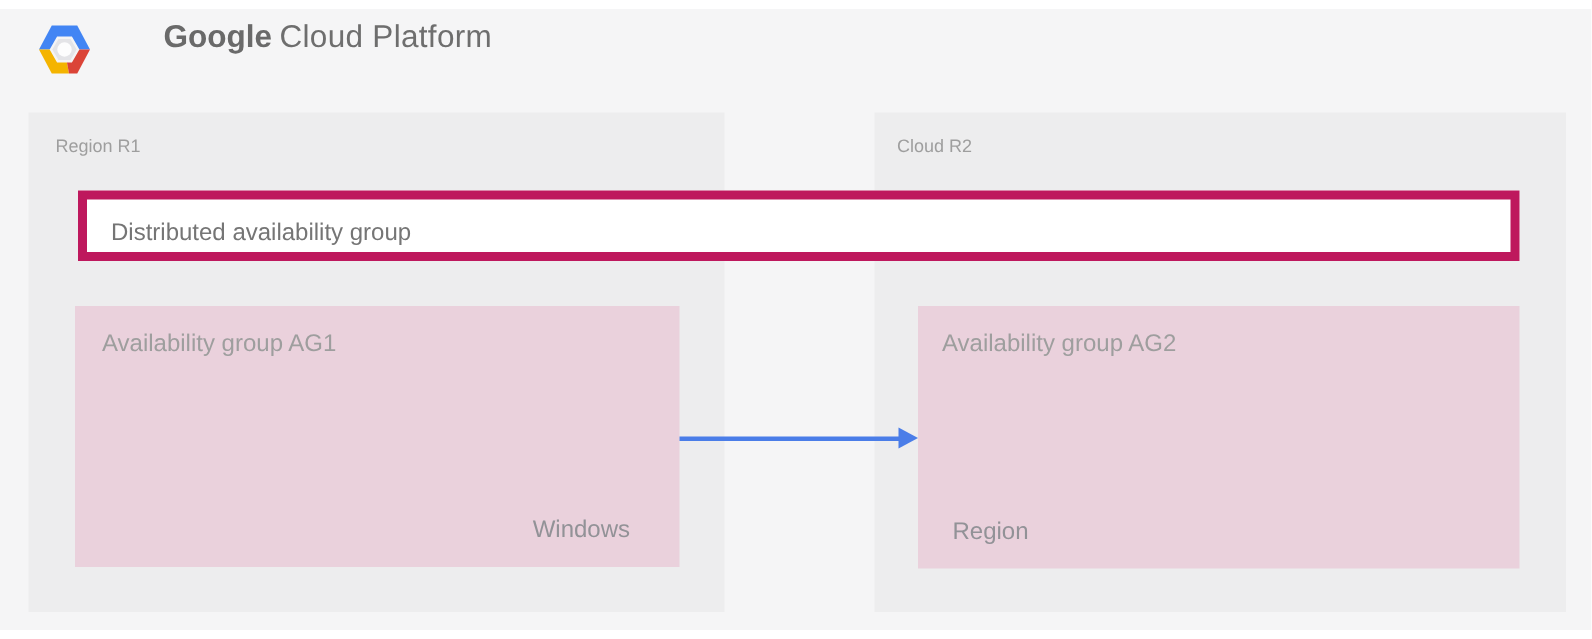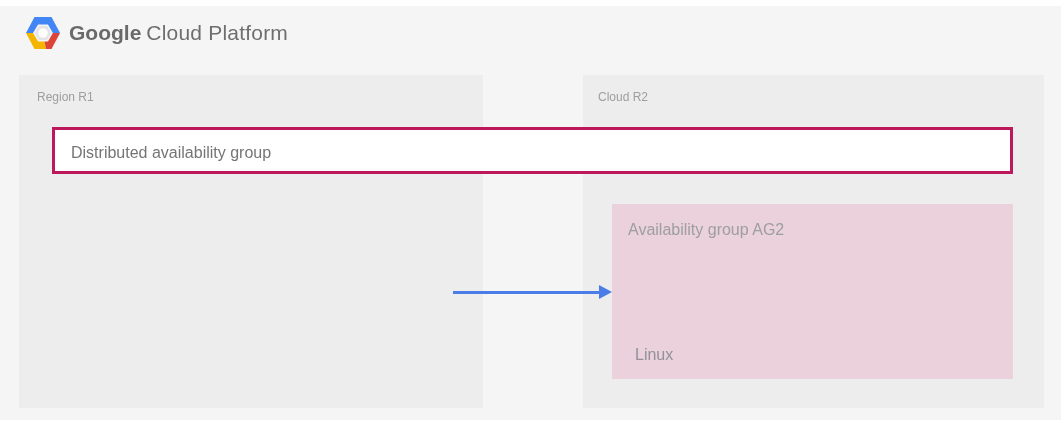--- a/index.html
+++ b/index.html
@@ -19,21 +19,22 @@
     left: 0; top: 6px;
     width: 1061px; height: 414px;
     background: #F5F5F6;
   }
 
   
   .header {
     position: absolute;
     left: 24px; top: 13px;
     display: flex;
-    align-items: center;
+    align-items: flex-start;
+    gap: 40px;
   }
   .logo { width: 38px; height: 40px; display: block; }
   .brand {
     margin-left: 7px;
     font-size: 21px;
     color: #6E6E6E;
     letter-spacing: 0.2px;
     white-space: nowrap;
   }
   .brand .g { font-weight: 700; color: #6A6A6A; letter-spacing: 0; margin-right: 5px; }
@@ -56,21 +57,21 @@
     white-space: nowrap;
   }
   .region-r2 .region-label { left: 15px; }
 
   
   .dist-box {
     position: absolute;
     left: 52px; top: 127px;
     width: 961px; height: 47px;
     background: #ffffff;
-    border: 3px solid #be185d;
+    border: 6px solid #be185d;
   }
   .dist-label {
     position: absolute;
     left: 16px; top: 0;
     line-height: 45px;
     font-size: 16px;
     color: #757575;
     white-space: nowrap;
   }
 
@@ -147,24 +148,28 @@
   </div>
 
   <div class="region region-r2">
     <div class="region-label">Cloud R2</div>
   </div>
 
   <div class="dist-box">
     <div class="dist-label">Distributed availability group</div>
   </div>
 
+  <div class="ag-box ag1">
+    <div class="ag-title">Availability group AG1</div>
+    <div class="ag-os">Windows</div>
+  </div>
 
   <div class="ag-box ag2">
     <div class="ag-title">Availability group AG2</div>
-    <div class="ag-os">Linux</div>
+    <div class="ag-os">Region</div>
   </div>
 
   <div class="arrow">
     <div class="arrow-line"></div>
     <div class="arrow-head"></div>
   </div>
 
 </div>
 
 </body></html>

